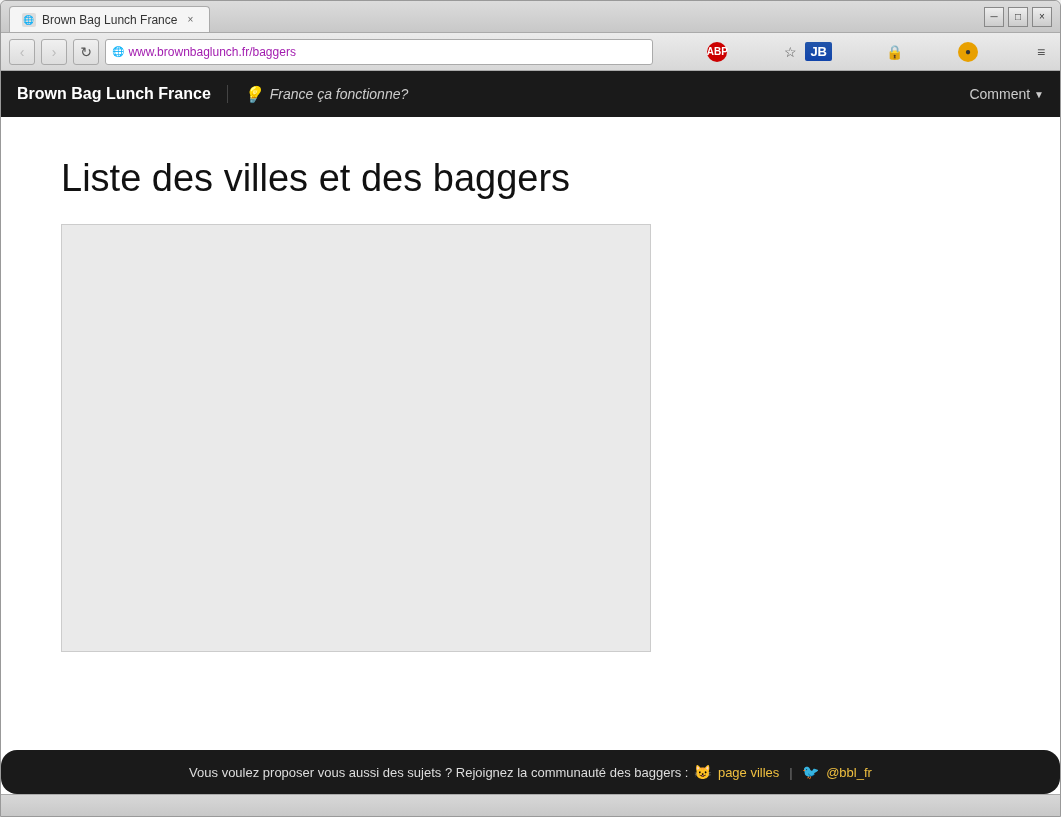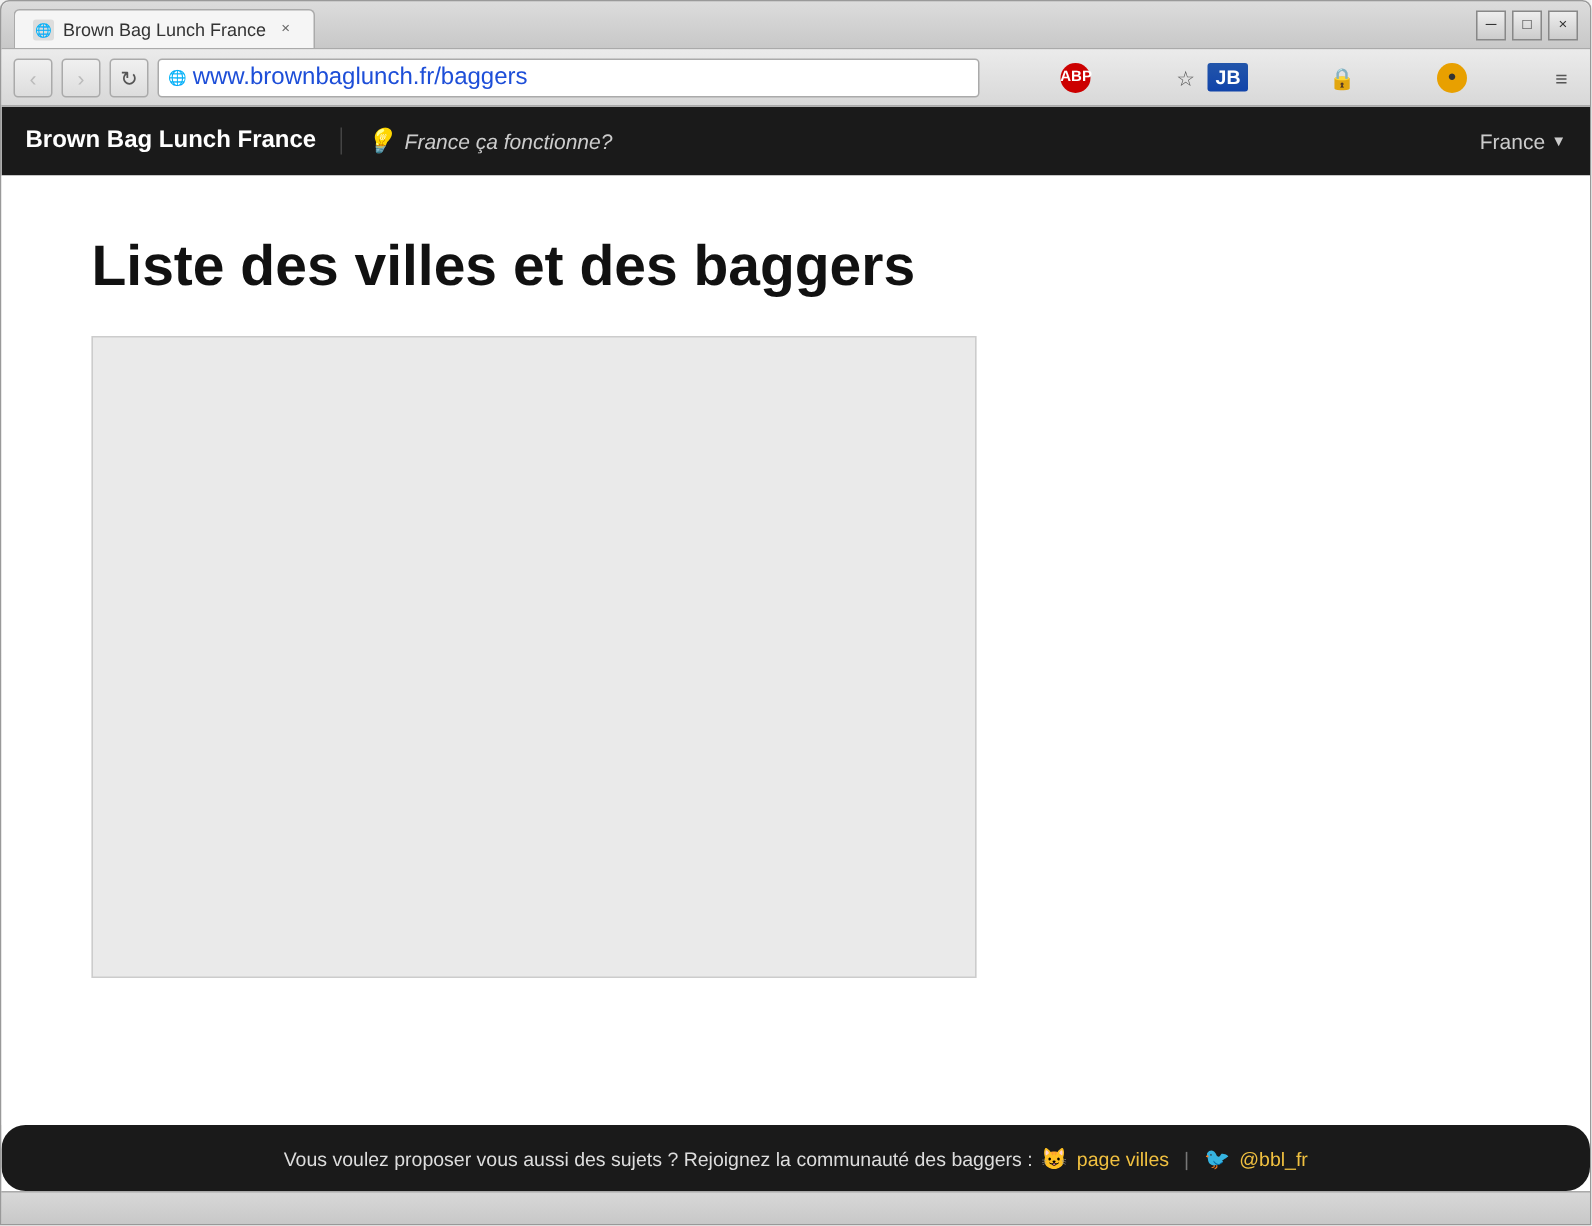--- a/index.html
+++ b/index.html
@@ -119,22 +119,22 @@
       gap: 4px;
     }
     .address-bar-icon {
       font-size: 10px;
       color: #888;
     }
     .address-bar {
       flex: 1;
       border: none;
       outline: none;
-      font-size: 16px;
-      color: #1d4ed8;
+      font-size: 12px;
+      color: #a21caf;
       background: transparent;
     }
     .toolbar-icons {
       display: flex;
       align-items: center;
       gap: 4px;
     }
     .toolbar-icon {
       width: 22px;
       height: 22px;
@@ -235,21 +235,21 @@
     
     .page-content {
       flex: 1;
       padding: 40px 20px 20px 60px;
       background: white;
       display: flex;
       flex-direction: column;
     }
     .page-title {
       font-size: 38px;
-      font-weight: bold;
+      font-weight: normal;
       color: #111;
       margin-bottom: 24px;
     }
     .map-placeholder {
       width: 590px;
       height: 428px;
       background: #eaeaea;
       border: 1px solid #ccc;
       margin-left: 0;
     }
@@ -336,21 +336,21 @@
   <div class="browser-viewport">
 
     <nav class="site-nav">
       <div class="site-brand">Brown Bag Lunch France</div>
       <a class="site-nav-link">
         <span class="bulb-icon">💡</span>
         <span>France ça fonctionne?</span>
       </a>
       <div class="site-nav-right">
         <div class="baggers-btn">
-          <span>France</span>
+          <span>Comment</span>
           <span class="dropdown-arrow">▼</span>
         </div>
       </div>
     </nav>
 
     <div class="page-content">
       <h1 class="page-title">Liste des villes et des baggers</h1>
       <div class="map-placeholder"></div>
     </div>
 

